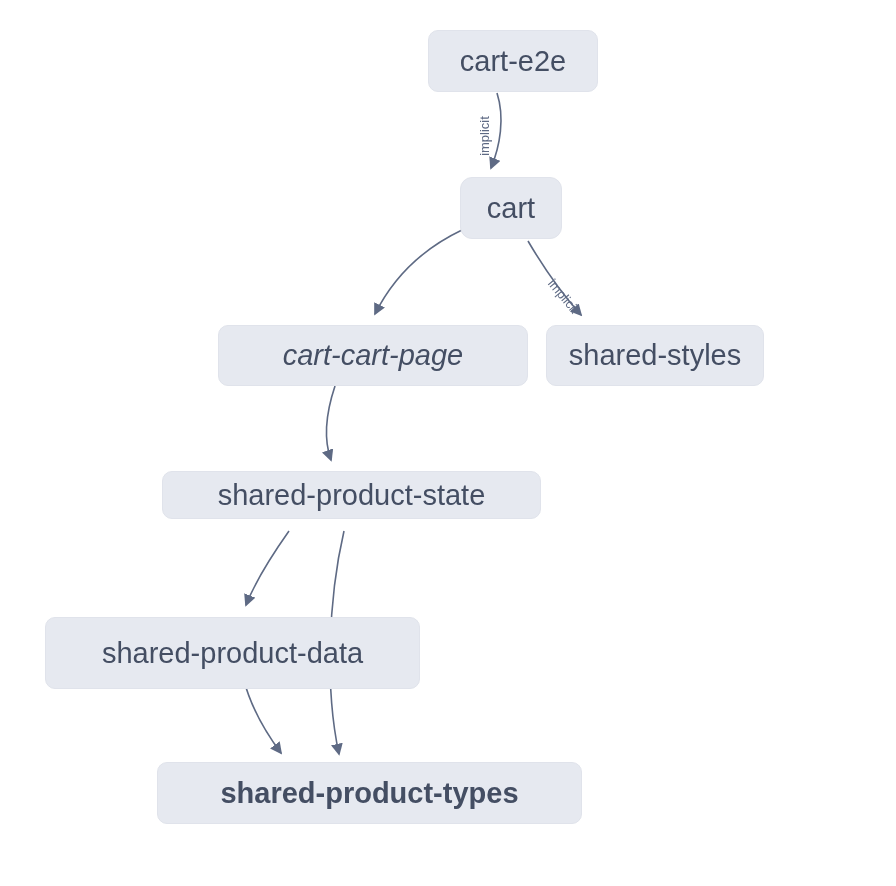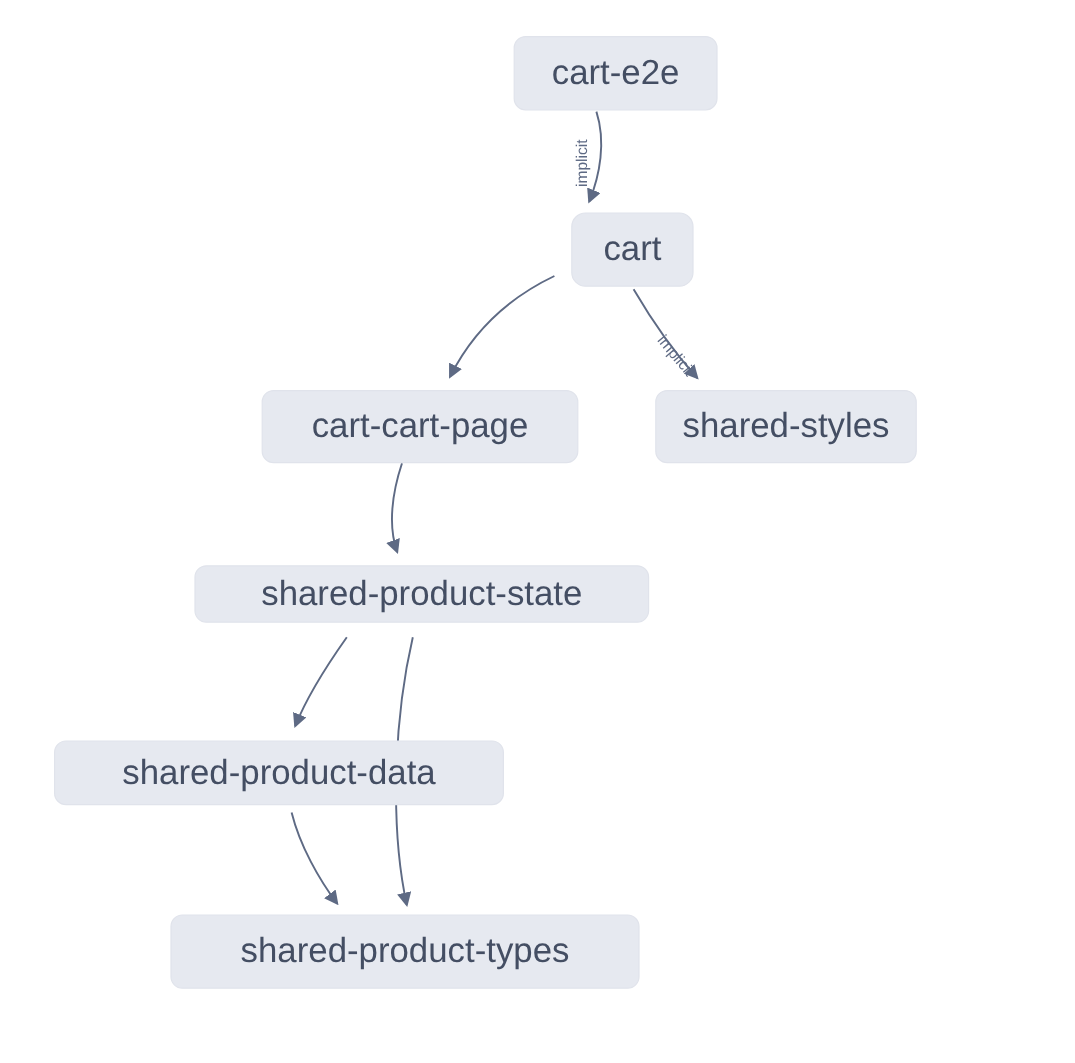--- a/index.html
+++ b/index.html
@@ -42,26 +42,26 @@
     border: 1px solid #e0e3eb;
     border-radius: 10px;
     color: #444e63;
     font-size: 29px;
     line-height: 1;
     white-space: nowrap;
     cursor: pointer;
     user-select: none;
   }
   .n-cart-e2e              { left: 428px; top:  30px; width: 170px; height: 62px; }
-  .n-cart                  { left: 476px; top: 177px; width: 102px; height: 62px; border-radius: 12px; }
-  .n-cart-cart-page        { left: 218px; top: 325px; width: 264px; height: 61px; }
+  .n-cart                  { left: 460px; top: 177px; width: 102px; height: 62px; border-radius: 12px; }
+  .n-cart-cart-page        { left: 218px; top: 325px; width: 310px; height: 61px; font-style: italic; }
   .n-shared-styles         { left: 546px; top: 325px; width: 218px; height: 61px; }
   .n-shared-product-state  { left: 162px; top: 471px; width: 379px; height: 48px; }
-  .n-shared-product-data   { left:  45px; top: 617px; width: 375px; height: 54px; }
-  .n-shared-product-types  { left: 142px; top: 762px; width: 391px; height: 62px; }
+  .n-shared-product-data   { left:  45px; top: 617px; width: 375px; height: 72px; }
+  .n-shared-product-types  { left: 157px; top: 762px; width: 425px; height: 62px; font-weight: bold; }
 </style>
 </head>
 <body>
 
 <div class="stage">
 
   <svg class="edges-layer" viewBox="0 0 896 886">
     <defs>
       <marker id="arrow" viewBox="0 0 10 10" refX="8.5" refY="5" markerWidth="7.5" markerHeight="7.5" orient="auto-start-reverse">
         <path d="M 0 0 L 10 5 L 0 10 z" fill="#5e6a84"></path>

